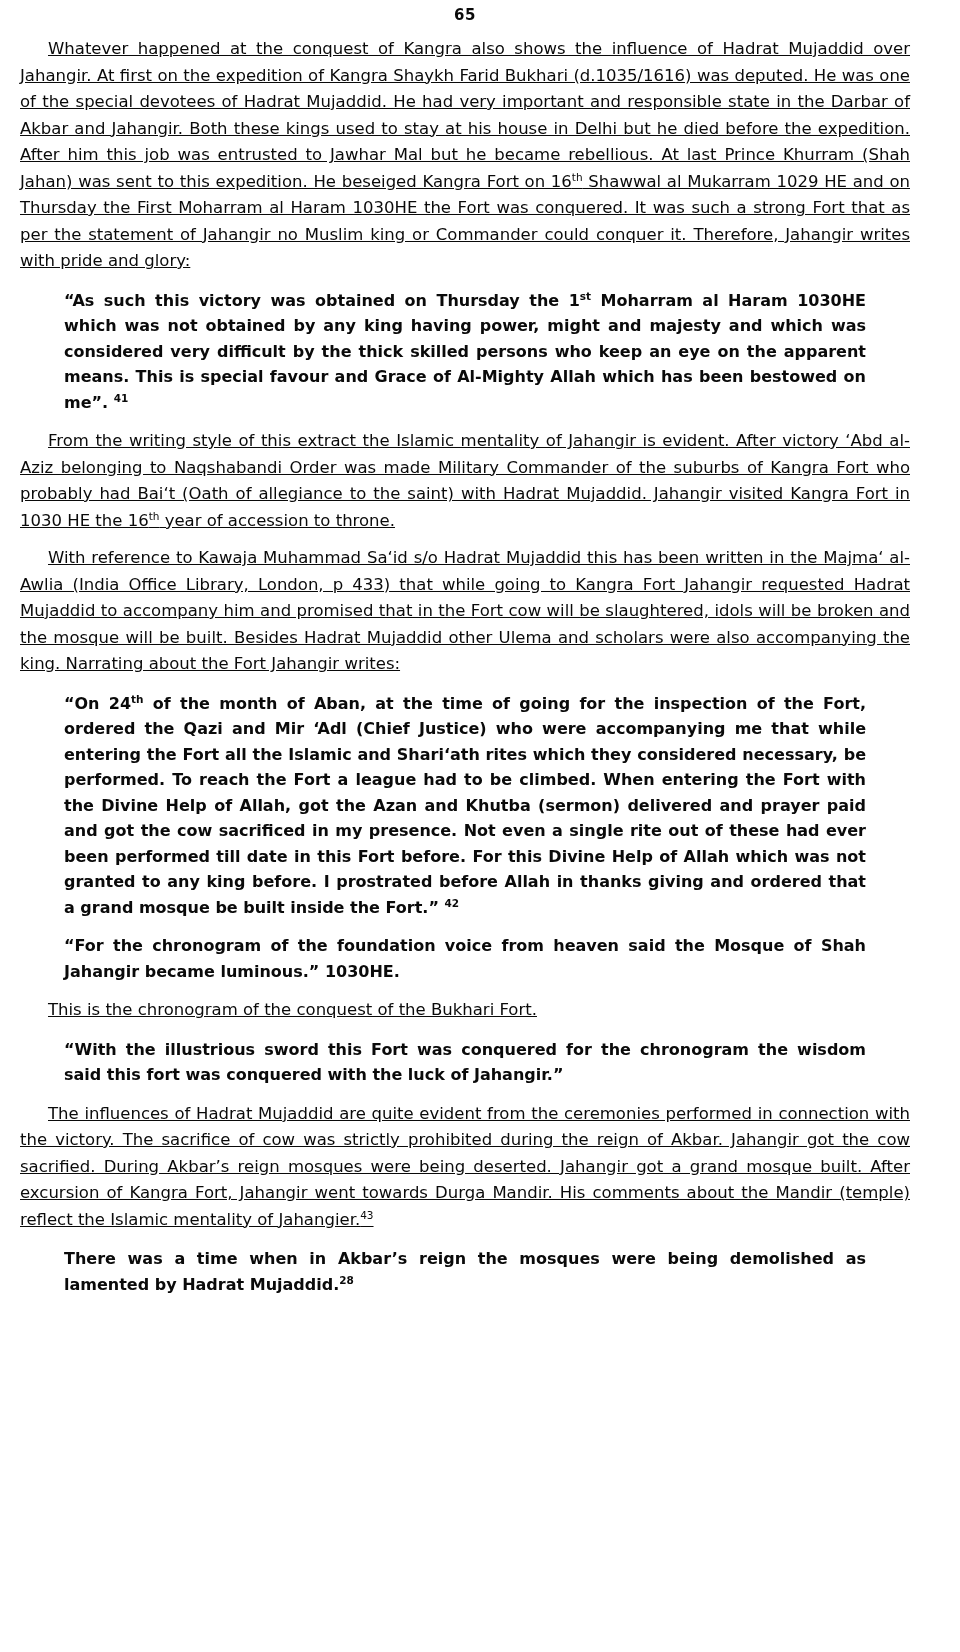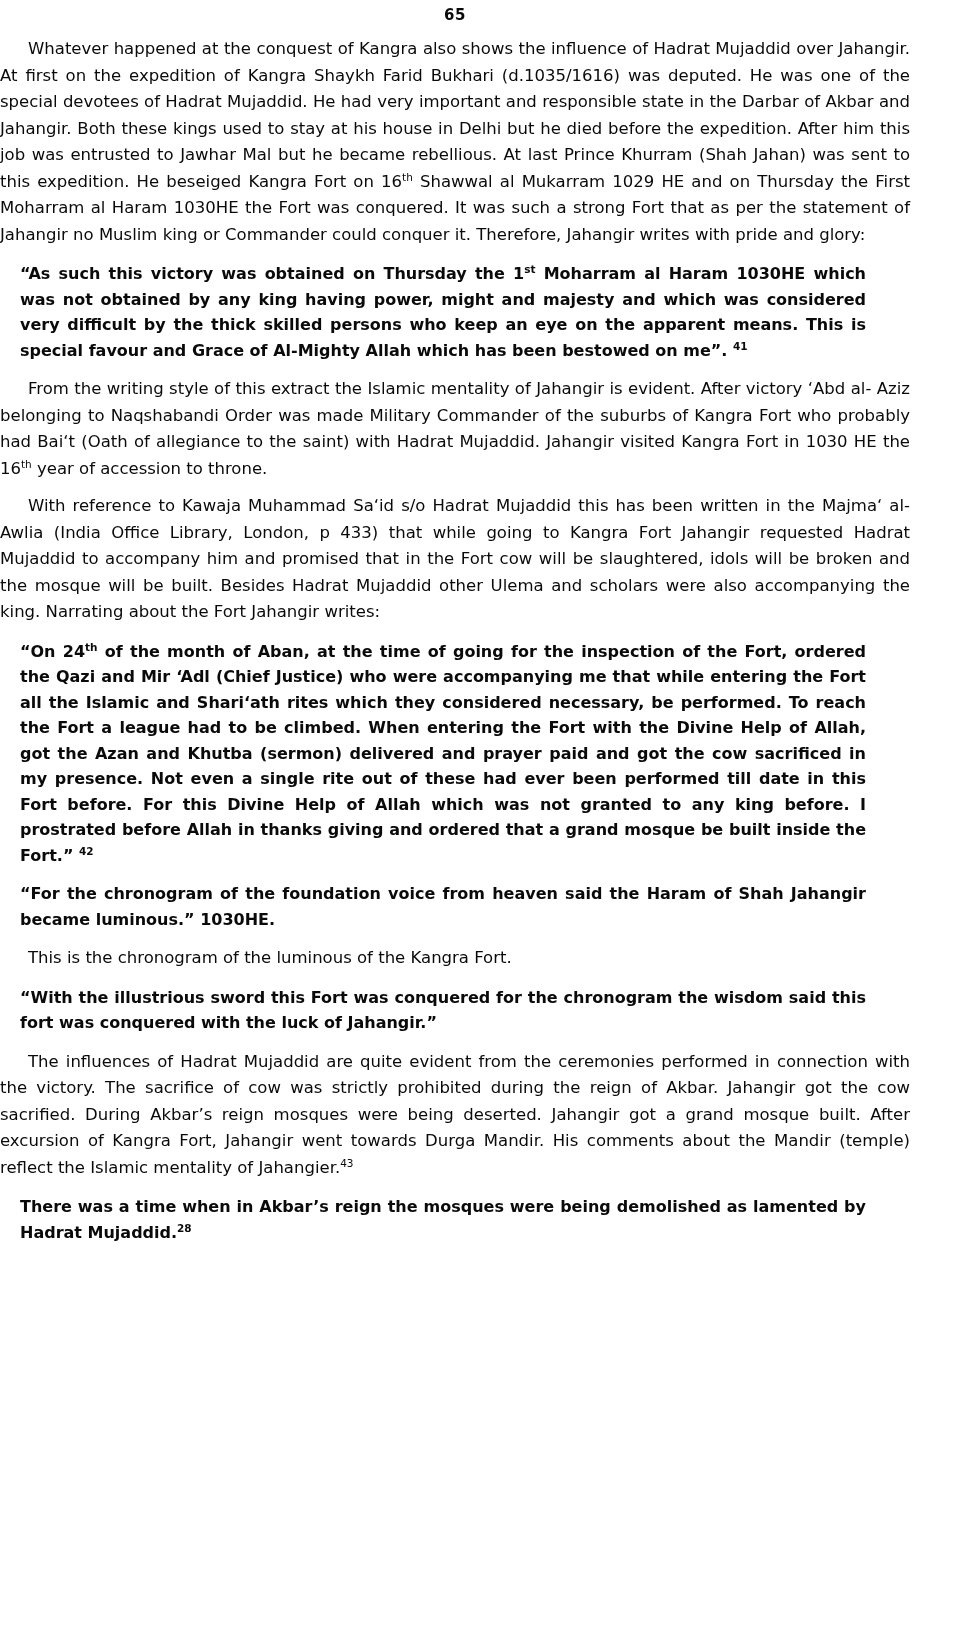--- a/index.html
+++ b/index.html
@@ -6,65 +6,66 @@
     margin: 0;
     padding: 0;
     background: #ffffff;
     color: #0a0a0a;
     font-family: "DejaVu Sans", "Liberation Sans", sans-serif;
   }
   .page {
     width: 960px;
     min-height: 1652px;
     box-sizing: border-box;
-    padding: 6px 50px 8px 0;
+    padding: 6px 50px 8px 20px;
     background: #ffffff;
     overflow: hidden;
   }
   .page-number {
     text-align: center;
     font-weight: bold;
     font-size: 15px;
     letter-spacing: 0.5px;
     margin-bottom: 12px;
   }
   p {
     margin: 0 0 11px 0;
   }
   p.body {
     font-size: 16.5px;
     line-height: 26.5px;
     text-align: justify;
     text-indent: 28px;
+    text-decoration: underline;
   }
   p.quote {
     font-size: 16px;
     line-height: 25.5px;
     font-weight: bold;
     text-align: justify;
-    margin: 13px 44px 13px 20px;
+    margin: 13px 44px 13px 44px;
     text-indent: 0;
   }
   sup {
     font-size: 10.5px;
     line-height: 0;
     vertical-align: super;
     font-weight: inherit;
   }
 </style>
 </head>
 <body>
 
 <main class="page">
   <div class="page-number">65</div>
   <div>
       <p class="body"><span>Whatever happened at the conquest of Kangra also shows the influence of Hadrat Mujaddid over Jahangir. At first on the expedition of Kangra Shaykh Farid Bukhari (d.1035/1616) was deputed. He was one of the special devotees of Hadrat Mujaddid. He had very important and responsible state in the Darbar of Akbar and Jahangir. Both these kings used to stay at his house in Delhi but he died before the expedition. After him this job was entrusted to Jawhar Mal but he became rebellious. At last Prince Khurram (Shah Jahan) was sent to this expedition. He beseiged Kangra Fort on 16</span><sup>th</sup><span> Shawwal al Mukarram 1029 HE and on Thursday the First Moharram al Haram 1030HE the Fort was conquered. It was such a strong Fort that as per the statement of Jahangir no Muslim king or Commander could conquer it. Therefore, Jahangir writes with pride and glory:</span></p>
       <p class="quote"><span>“As such this victory was obtained on Thursday the 1</span><sup>st</sup><span> Moharram al Haram 1030HE which was not obtained by any king having power, might and majesty and which was considered very difficult by the thick skilled persons who keep an eye on the apparent means. This is special favour and Grace of Al-Mighty Allah which has been bestowed on me”. </span><sup>41</sup></p>
       <p class="body"><span>From the writing style of this extract the Islamic mentality of Jahangir is evident. After victory ‘Abd al- Aziz belonging to Naqshabandi Order was made Military Commander of the suburbs of Kangra Fort who probably had Bai‘t (Oath of allegiance to the saint) with Hadrat Mujaddid. Jahangir visited Kangra Fort in 1030 HE the 16</span><sup>th</sup><span> year of accession to throne.</span></p>
       <p class="body"><span>With reference to Kawaja Muhammad Sa‘id s/o Hadrat Mujaddid this has been written in the Majma‘ al-Awlia (India Office Library, London, p 433) that while going to Kangra Fort Jahangir requested Hadrat Mujaddid to accompany him and promised that in the Fort cow will be slaughtered, idols will be broken and the mosque will be built. Besides Hadrat Mujaddid other Ulema and scholars were also accompanying the king. Narrating about the Fort Jahangir writes:</span></p>
       <p class="quote"><span>“On 24</span><sup>th</sup><span> of the month of Aban, at the time of going for the inspection of the Fort, ordered the Qazi and Mir ‘Adl (Chief Justice) who were accompanying me that while entering the Fort all the Islamic and Shari‘ath rites which they considered necessary, be performed. To reach the Fort a league had to be climbed. When entering the Fort with the Divine Help of Allah, got the Azan and Khutba (sermon) delivered and prayer paid and got the cow sacrificed in my presence. Not even a single rite out of these had ever been performed till date in this Fort before. For this Divine Help of Allah which was not granted to any king before. I prostrated before Allah in thanks giving and ordered that a grand mosque be built inside the Fort.” </span><sup>42</sup></p>
-      <p class="quote"><span>“For the chronogram of the foundation voice from heaven said the Haram of Shah Jahangir became luminous.” 1030HE.</span></p>
-      <p class="body"><span>This is the chronogram of the luminous of the Kangra Fort.</span></p>
+      <p class="quote"><span>“For the chronogram of the foundation voice from heaven said the Mosque of Shah Jahangir became luminous.” 1030HE.</span></p>
+      <p class="body"><span>This is the chronogram of the conquest of the Bukhari Fort.</span></p>
       <p class="quote"><span>“With the illustrious sword this Fort was conquered for the chronogram the wisdom said this fort was conquered with the luck of Jahangir.”</span></p>
       <p class="body"><span>The influences of Hadrat Mujaddid are quite evident from the ceremonies performed in connection with the victory. The sacrifice of cow was strictly prohibited during the reign of Akbar. Jahangir got the cow sacrified. During Akbar’s reign mosques were being deserted. Jahangir got a grand mosque built. After excursion of Kangra Fort, Jahangir went towards Durga Mandir. His comments about the Mandir (temple) reflect the Islamic mentality of Jahangier.</span><sup>43</sup></p>
       <p class="quote"><span>There was a time when in Akbar’s reign the mosques were being demolished as lamented by Hadrat Mujaddid.</span><sup>28</sup></p>
     </div>
 </main>
 
 </body></html>

